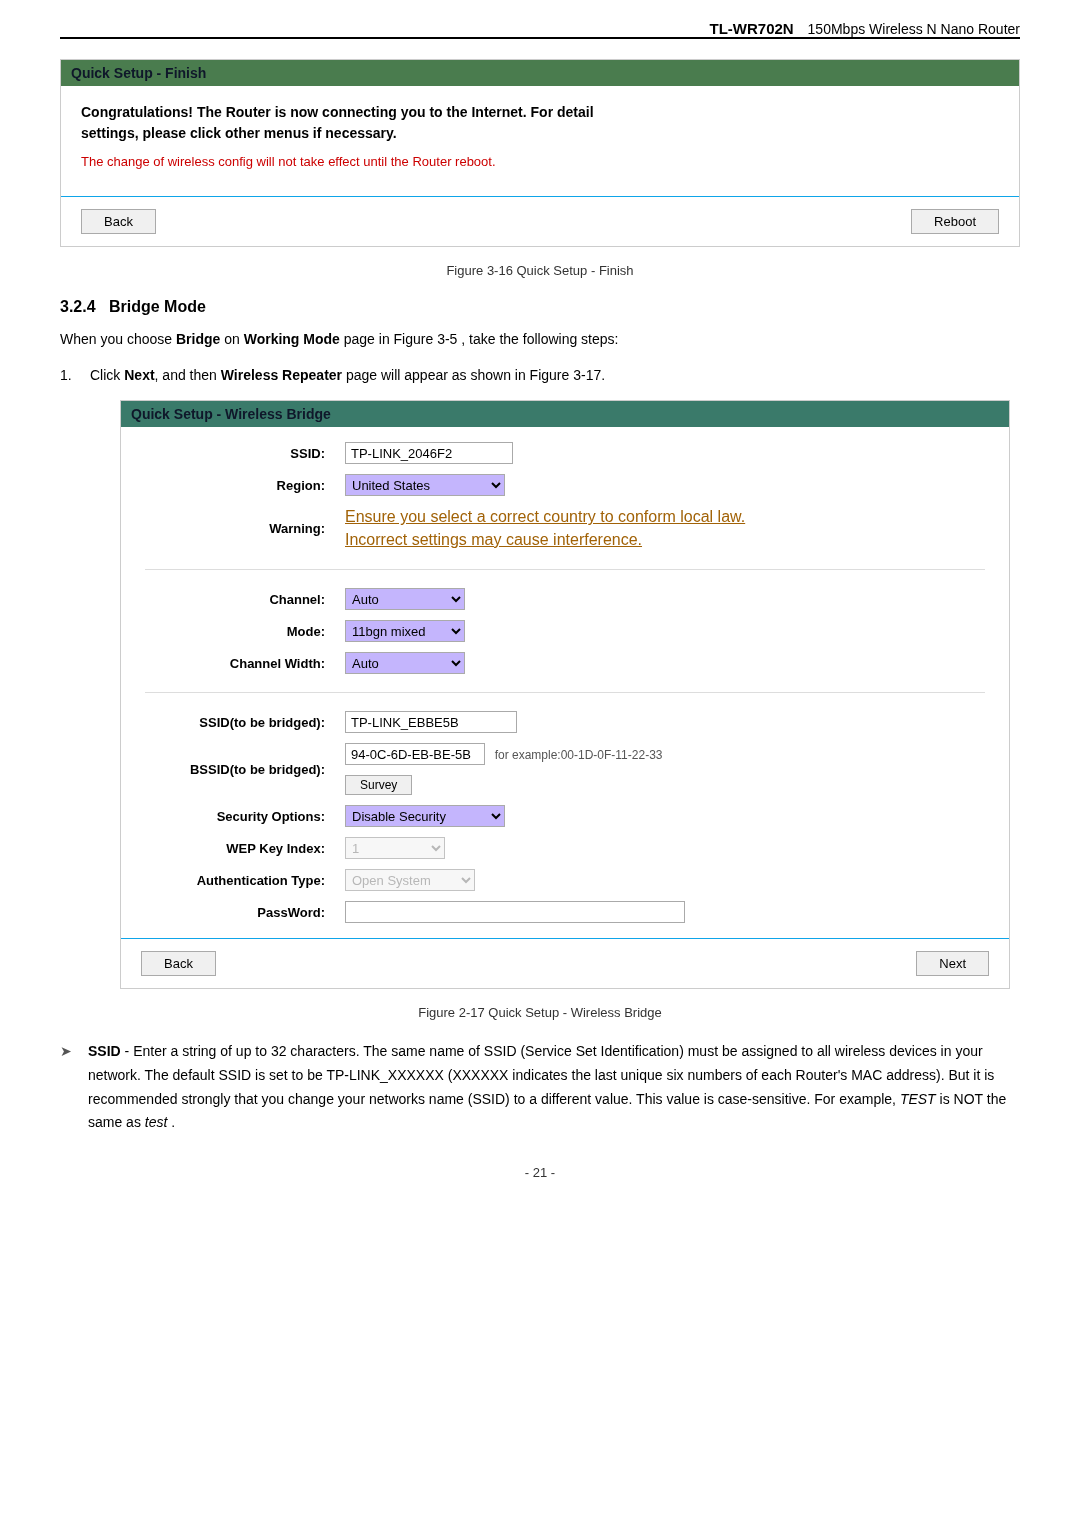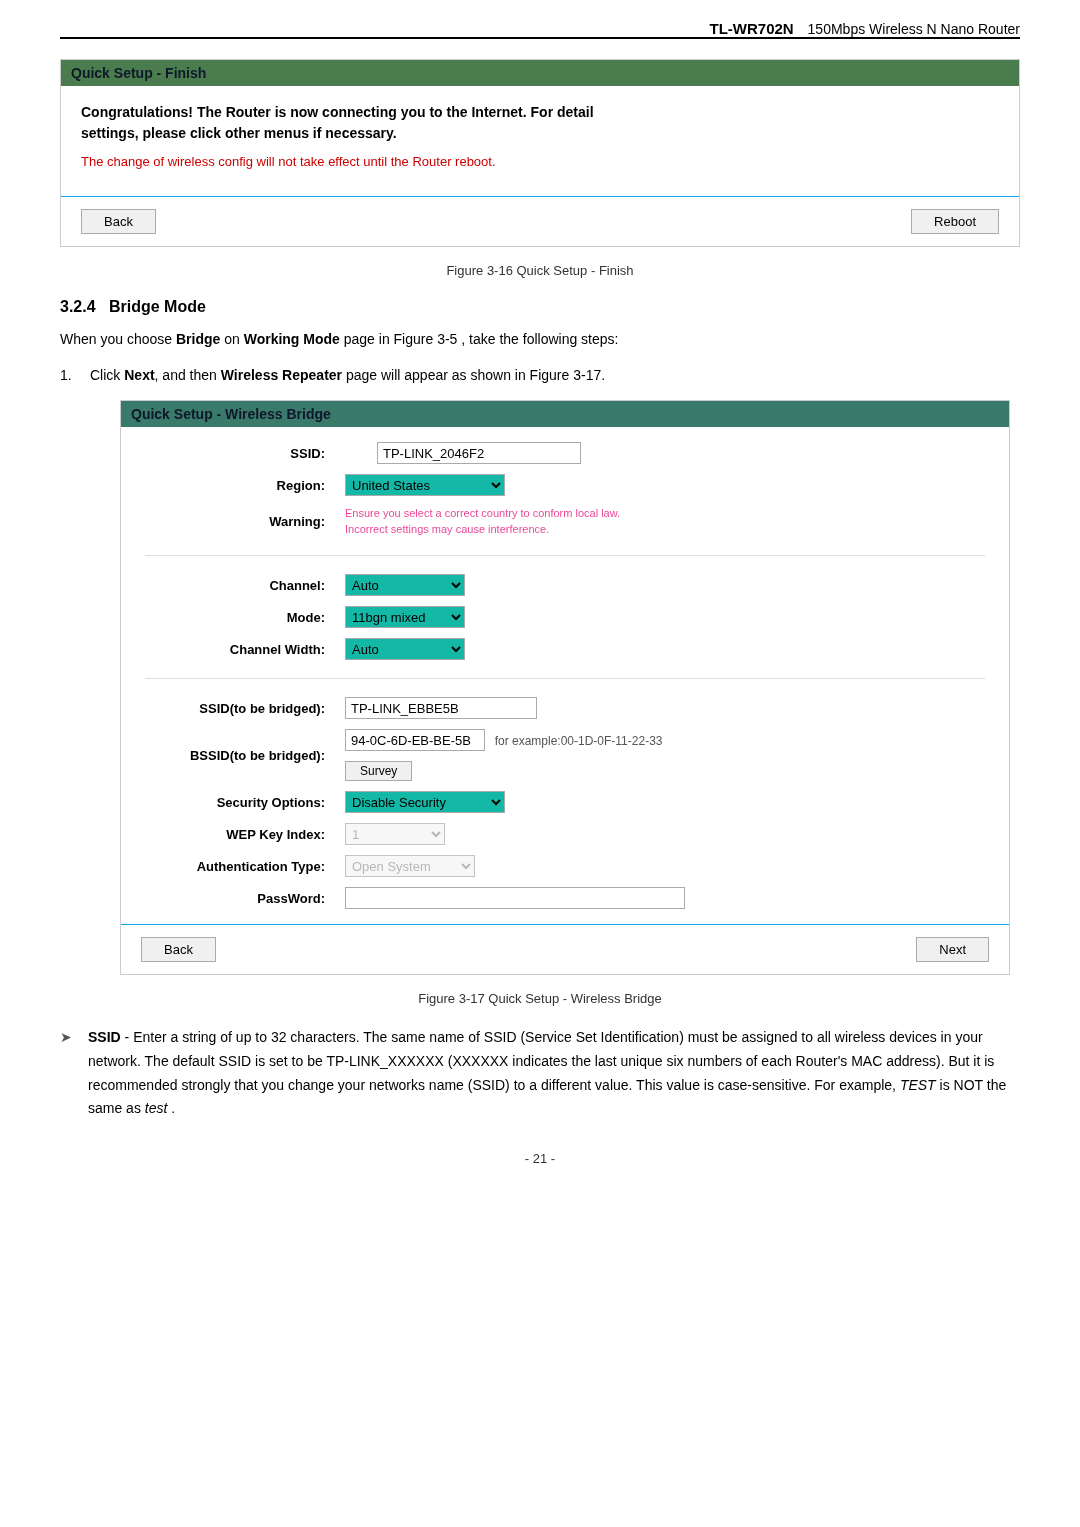--- a/index.html
+++ b/index.html
@@ -144,31 +144,32 @@
       border: 1px solid #aaa;
       padding: 2px 5px;
       font-size: 13px;
       height: 22px;
     }
     select {
       border: 1px solid #aaa;
       padding: 1px 2px;
       font-size: 13px;
       height: 22px;
-      background: #14b8a6;
+      background: #c4b5fd;
     }
     input[type="text"]:disabled, select:disabled {
       background: #f5f5f5;
       color: #999;
     }
 
     .warning-text {
-      font-size: 11px;
-      color: #ec4899;
+      font-size: 16px;
+      color: #a16207;
       line-height: 1.4;
+      text-decoration: underline;
     }
 
     .survey-btn {
       border: 1px solid #aaa;
       background: #f0f0f0;
       padding: 2px 14px;
       cursor: pointer;
       font-size: 12px;
       margin-top: 4px;
     }
@@ -246,21 +247,21 @@
 </div>
 
 <div class="setup-box" style="margin-left:60px; margin-right:10px;">
   <div class="setup-box-title teal">Quick Setup - Wireless Bridge</div>
   <div class="setup-box-body" style="padding:10px 16px;">
     <table class="form-table">
       <tbody>
           <tr>
         <td class="label-cell">SSID:</td>
         <td class="value-cell">
-          <input type="text" style="width: 204px; margin-left: 32px;" value="TP-LINK_2046F2">
+          <input type="text" style="width: 168px;" value="TP-LINK_2046F2">
         </td>
       </tr>
       <tr>
         <td class="label-cell">Region:</td>
         <td class="value-cell">
           <select style="width:160px;">
             <option value="United States">United States</option>
           </select>
         </td>
       </tr>
@@ -301,21 +302,21 @@
         </td>
       </tr>
       <tr>
             <td colspan="2">
               <div class="form-section-divider"></div>
             </td>
           </tr>
       <tr>
         <td class="label-cell">SSID(to be bridged):</td>
         <td class="value-cell">
-          <input type="text" style="width: 192px;" value="TP-LINK_EBBE5B">
+          <input type="text" style="width: 172px;" value="TP-LINK_EBBE5B">
         </td>
       </tr>
       <tr>
         <td class="label-cell">BSSID(to be bridged):</td>
         <td class="value-cell">
           <input type="text" style="width: 140px;" value="94-0C-6D-EB-BE-5B">
           <span class="bssid-example">for example:00-1D-0F-11-22-33</span>
           <br>
           <button class="survey-btn" style="margin-top:10px;">Survey</button>
         </td>
@@ -352,21 +353,21 @@
       </tr>
     </tbody>
       </table>
   </div>
   <div class="setup-box-footer">
     <button class="btn">Back</button>
     <button class="btn">Next</button>
   </div>
 </div>
 
-<div class="figure-caption">Figure 3-17 Quick Setup - Wireless Bridge</div>
+<div class="figure-caption">Figure 2-17 Quick Setup - Wireless Bridge</div>
 
 <div class="bullet-section">
   <span class="bullet-arrow">➤</span>
   <div class="bullet-content">
     <strong>SSID</strong>
     <span> - </span>
     <span>Enter a string of up to 32 characters. The same name of SSID (Service Set Identification) must be assigned to all wireless devices in your network. The default SSID is set to be TP-LINK_XXXXXX (XXXXXX indicates the last unique six numbers of each Router's MAC address). But it is recommended strongly that you change your networks name (SSID) to a different value. This value is case-sensitive. For example,</span>
     <em>TEST</em>
     <span> </span><span>is NOT the same as</span>
     <span> </span>

